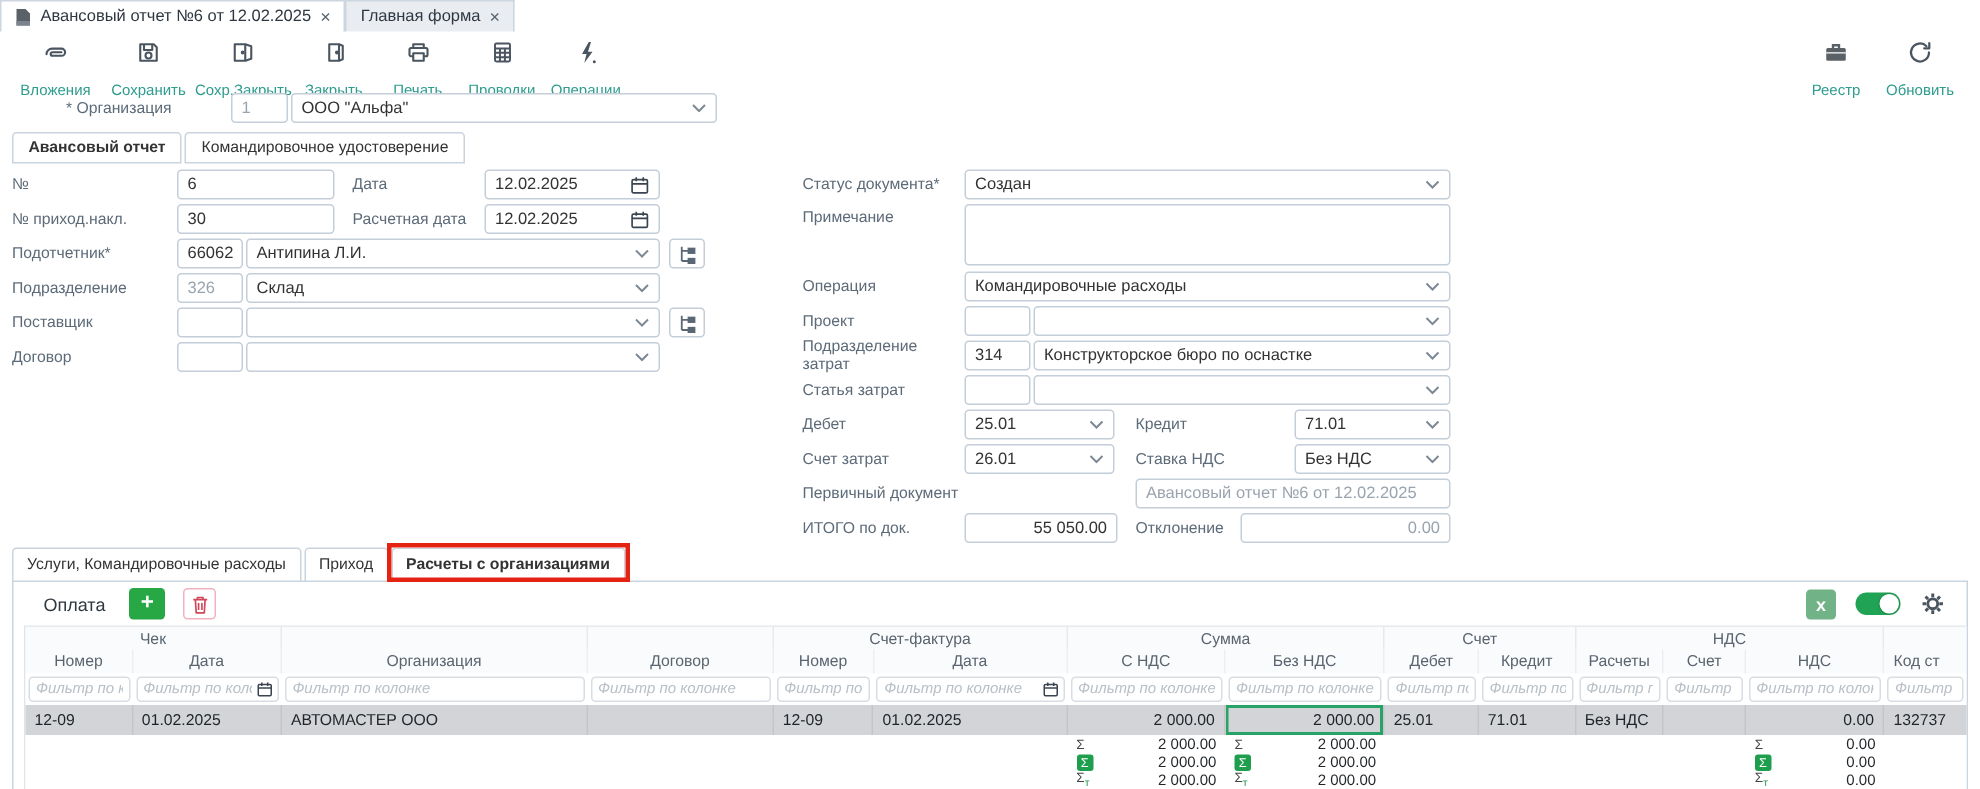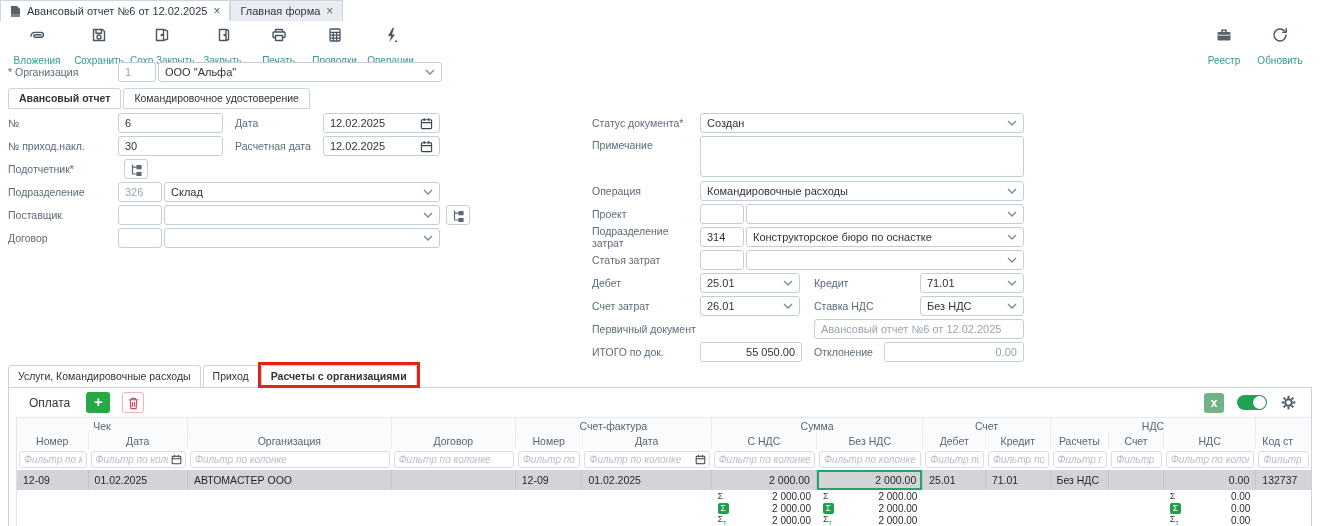--- a/index.html
+++ b/index.html
@@ -34,31 +34,31 @@
   .combo { position:relative; display:flex; align-items:center; justify-content:space-between;
            border:1px solid #c3ced9; border-radius:3px; height:20px; padding:0 6px; background:#fff; cursor:pointer; }
   .combo .val { font-size:11px; color:#333; white-space:nowrap; overflow:hidden; }
   .code { width:44px; flex:none; margin-right:2px; }
   .grow { flex:1; }
   .area { height:41px; align-items:flex-start; }
   .tree-btn { width:24px; height:20px; flex:none; margin-left:6px; border:1px solid #c3ced9;
               border-radius:3px; background:#fff; display:flex; align-items:center; justify-content:center; cursor:pointer; }
   .datefld { justify-content:space-between; }
   
-  .org-row { display:flex; align-items:center; height:22px; padding:1px 0 1px 8px; margin-top:2px; }
+  .org-row { display:flex; align-items:center; height:22px; padding:1px 0 1px 8px; margin-top:2px;margin-left:36px; }
   .org-row .flabel { width:110px; }
   
   .mtabs { display:flex; gap:2px; padding:5px 0 0 8px; }
   .mtab { border:1px solid #c9d4de; border-radius:3px 3px 0 0; padding:3px 10px 4px;
           font-size:10.5px; color:#333; background:#fff; cursor:pointer; }
   .mtab.active { font-weight:bold; }
   
   .form-area { position:relative; height:252px; margin-top:4px; }
   .col-left  { position:absolute; left:8px; top:0; width:500px; }
-  .col-right { position:absolute; left:592px; top:0; width:432px; }
+  .col-right { position:absolute; left:535px; top:0; width:432px; }
   .col-right .flabel { width:108px; }
   
   .btabs { position:relative; display:flex; gap:2px; padding-left:8px; z-index:3; }
   .btab { border:1px solid #c9d4de; border-radius:3px 3px 0 0; padding:4px 9px 5px;
           font-size:10.5px; background:#fff; margin-bottom:-1px; cursor:pointer; }
   .btab.active { font-weight:bold; border-bottom:1px solid #fff; position:relative; }
   .annotation { position:absolute; left:-4px; right:-4px; top:-4px; bottom:-1px;
                 border:3px solid #e42313; pointer-events:none; }
   
   .panel { margin:0 8px; border:1px solid #c9d4de; height:149px; position:relative;
@@ -272,20 +272,31 @@
             <svg width="13" height="13" viewBox="0 0 14 14" fill="none" stroke="#3a4450" stroke-width="1.2">
                 <rect x="1.5" y="3" width="11" height="9.5" rx="1"></rect>
                 <path d="M1.5 6h11M4.5 1.2v3M9.5 1.2v3"></path>
               </svg>
           </span>
         </div>
       </div>
     </div>
     <div class="frow">
       <span class="flabel">Подотчетник*</span>
+      <div class="content">
+        <div class="fld code">66062</div>
+        <div class="combo grow">
+          <span class="val">Антипина Л.И.</span>
+          <span style="display:flex">
+              <svg width="10" height="6" viewBox="0 0 10 6">
+                <path d="M1 1l4 4 4-4" stroke="#7c8894" fill="none" stroke-width="1.3"></path>
+              </svg>
+            </span>
+        </div>
+      </div>
       <div class="tree-btn">
         <span style="display:flex">
             <svg width="14" height="14" viewBox="0 0 14 14" stroke="#5a6775" fill="none" stroke-width="1.2">
               <path d="M3.5 2.5v9.5M3.5 5.2h4.3M3.5 12h4.3"></path>
               <rect x="8" y="3.7" width="4" height="3" fill="#5a6775"></rect>
               <rect x="8" y="10.5" width="4" height="3" fill="#5a6775"></rect>
             </svg>
           </span>
       </div>
     </div>

